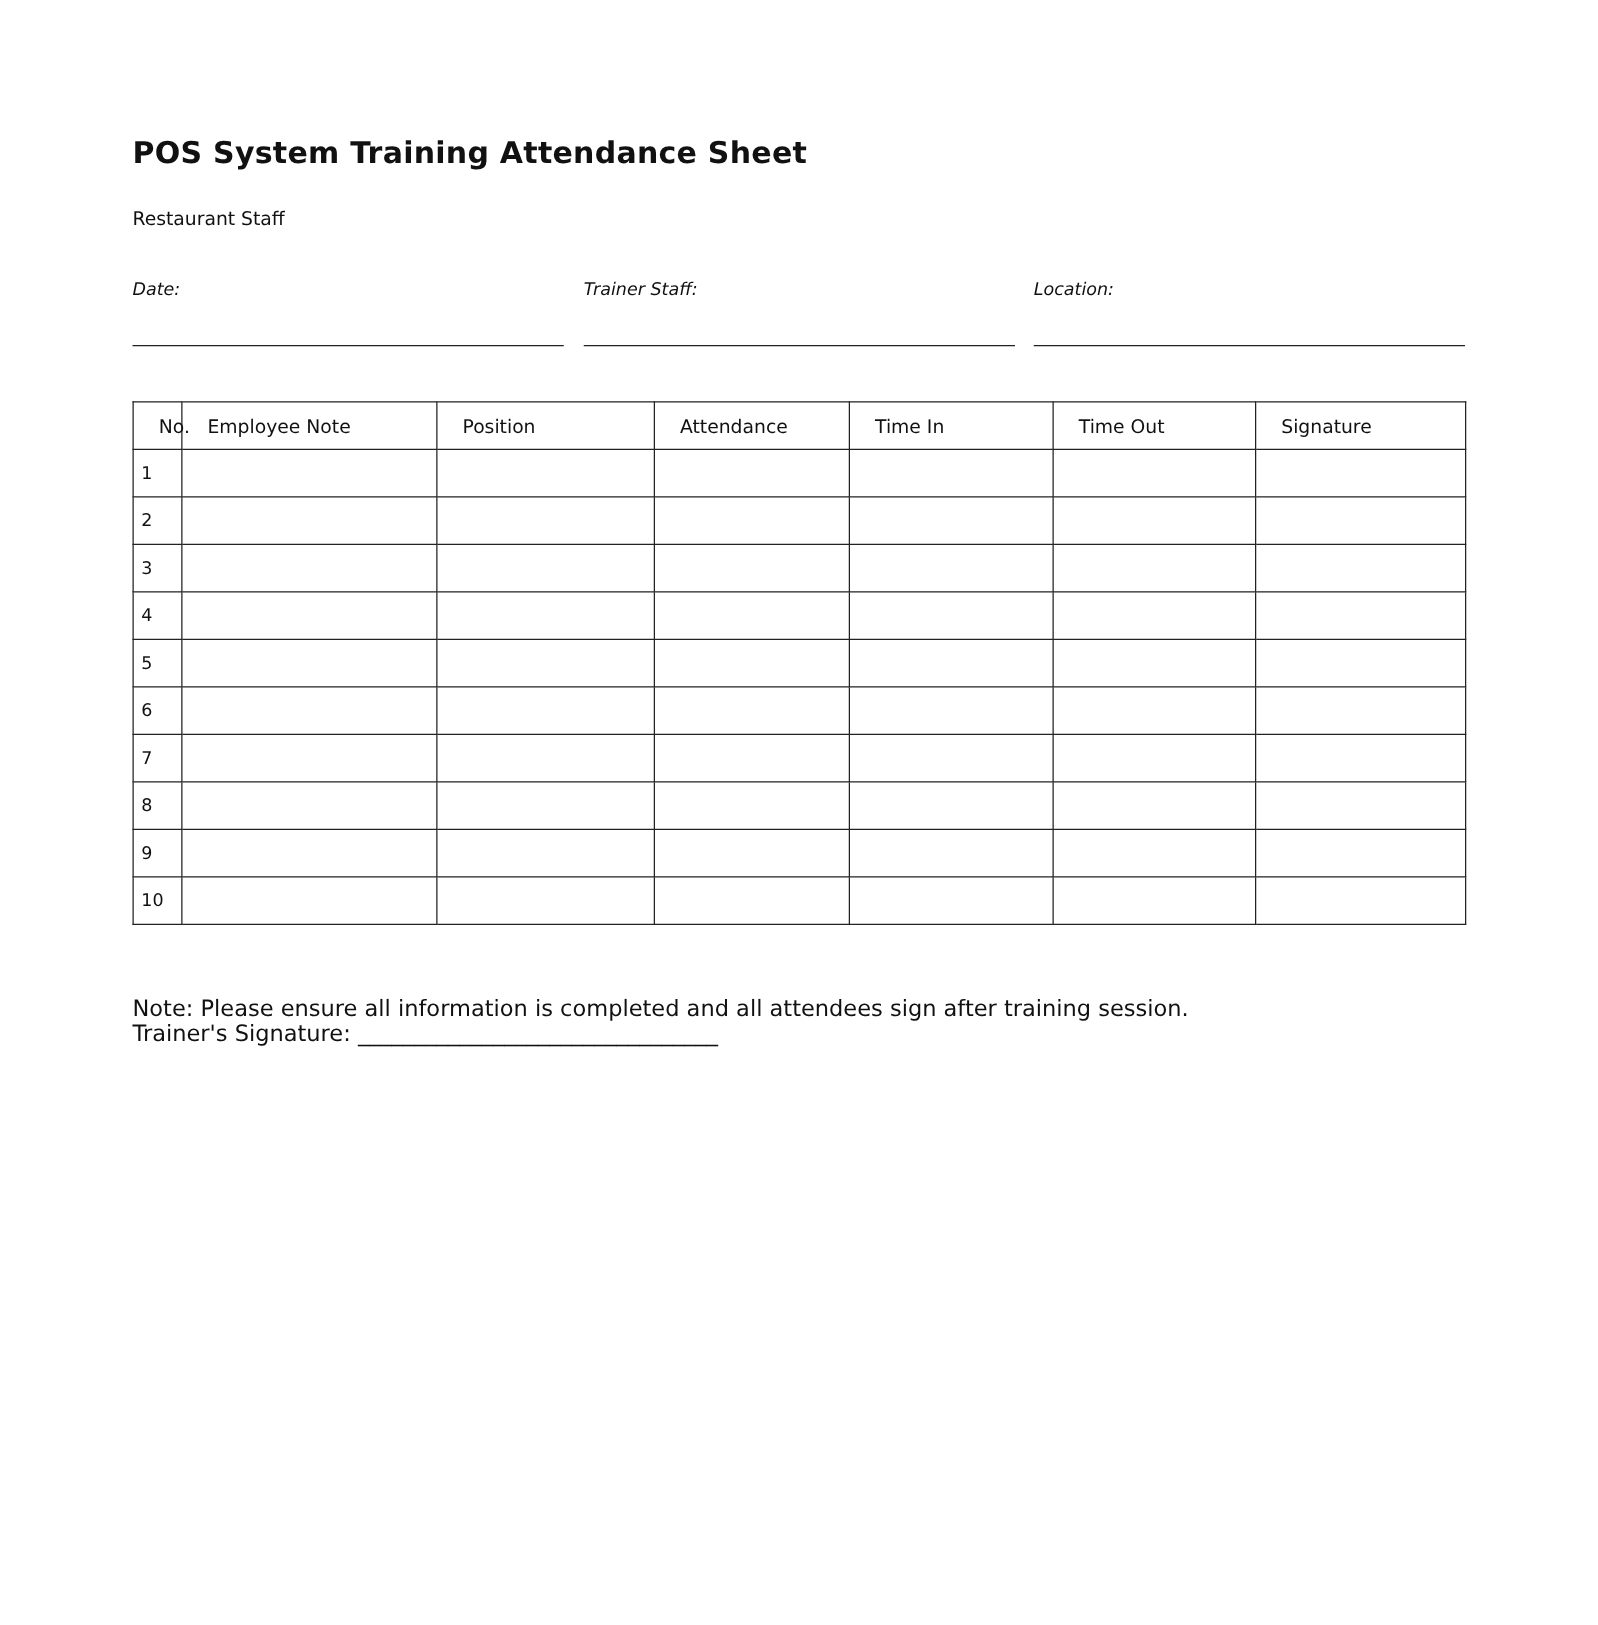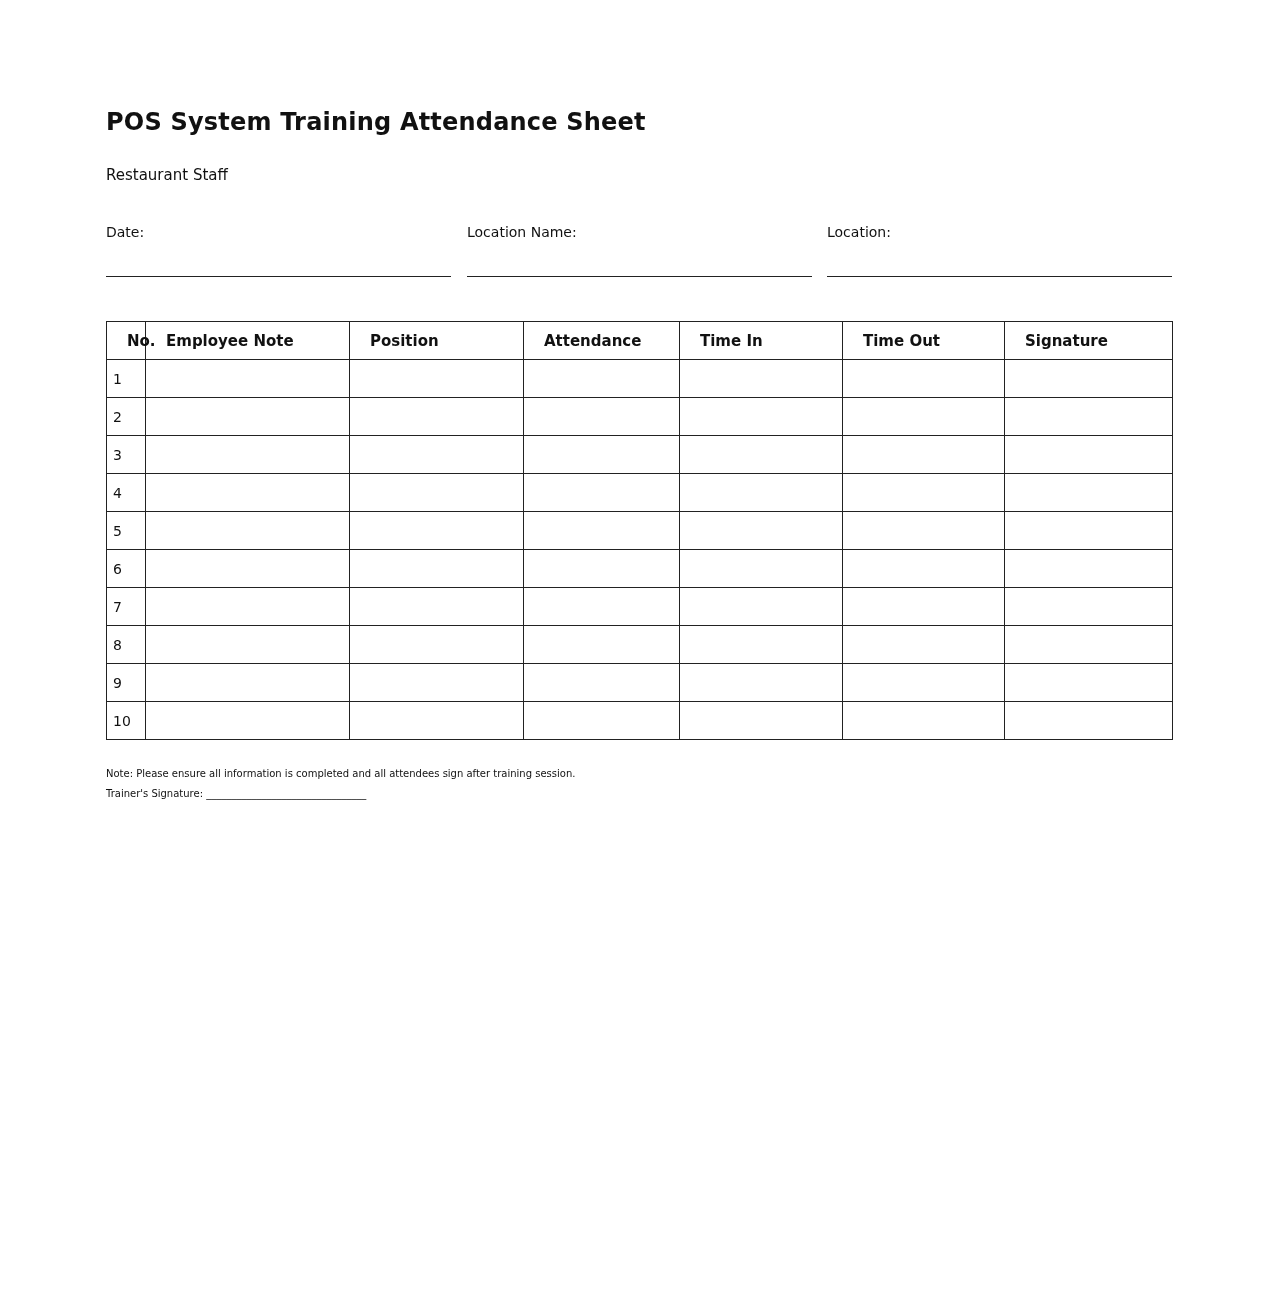--- a/index.html
+++ b/index.html
@@ -1,41 +1,41 @@
 <!DOCTYPE html>
 <html><head>
 <meta charset="utf-8">
 <style>
   html, body { margin:0; padding:0; background:#ffffff; }
   body { width:1278px; height:1300px; position:relative; font-family:"DejaVu Sans", sans-serif; color:#111; }
   .page { position:absolute; left:106px; top:0; width:1066px; }
   .title { position:absolute; top:108px; left:0; margin:0; font-size:24px; font-weight:bold; white-space:nowrap; letter-spacing:0.2px; }
   .subtitle { position:absolute; top:166px; left:0; font-size:15px; white-space:nowrap; }
-  .fields { position:absolute; top:224px; left:0; width:1066px; height:52px; }
+  .fields { position:absolute; top:224px; left:0; width:1066px; height:52px;font-style:italic; }
   .field { position:absolute; top:0; width:345px; height:52px; border-bottom:1px solid #222; }
   .field-label { position:absolute; top:0; left:0; font-size:14px; white-space:nowrap; }
   table.sheet { position:absolute; top:321px; left:0; width:1066px; border-collapse:collapse; table-layout:fixed; }
   table.sheet th, table.sheet td { border:1px solid #222; height:37px; padding:0 6px; text-align:left; font-size:15px; vertical-align:middle; }
-  table.sheet th { font-weight:bold;padding-left:20px; }
+  table.sheet th { font-weight:normal;padding-left:20px; }
   table.sheet td { font-size:14px; }
-  .notes { position:absolute; top:764px; left:0; font-size:10px; line-height:20px; white-space:nowrap; }
+  .notes { position:absolute; top:798px; left:0; font-size:18px; line-height:20px; white-space:nowrap; }
 </style>
 </head>
 <body>
 
 <div class="page">
   <h1 class="title">POS System Training Attendance Sheet</h1>
   <div class="subtitle">Restaurant Staff</div>
 
   <div class="fields">
     <div class="field" style="left:0;">
       <span class="field-label">Date:</span>
     </div>
     <div class="field" style="left:361px;">
-      <span class="field-label">Location Name:</span>
+      <span class="field-label">Trainer Staff:</span>
     </div>
     <div class="field" style="left:721px;">
       <span class="field-label">Location:</span>
     </div>
   </div>
 
   <table class="sheet">
     <colgroup>
       <col style="width:39px">
       <col style="width:204px">

